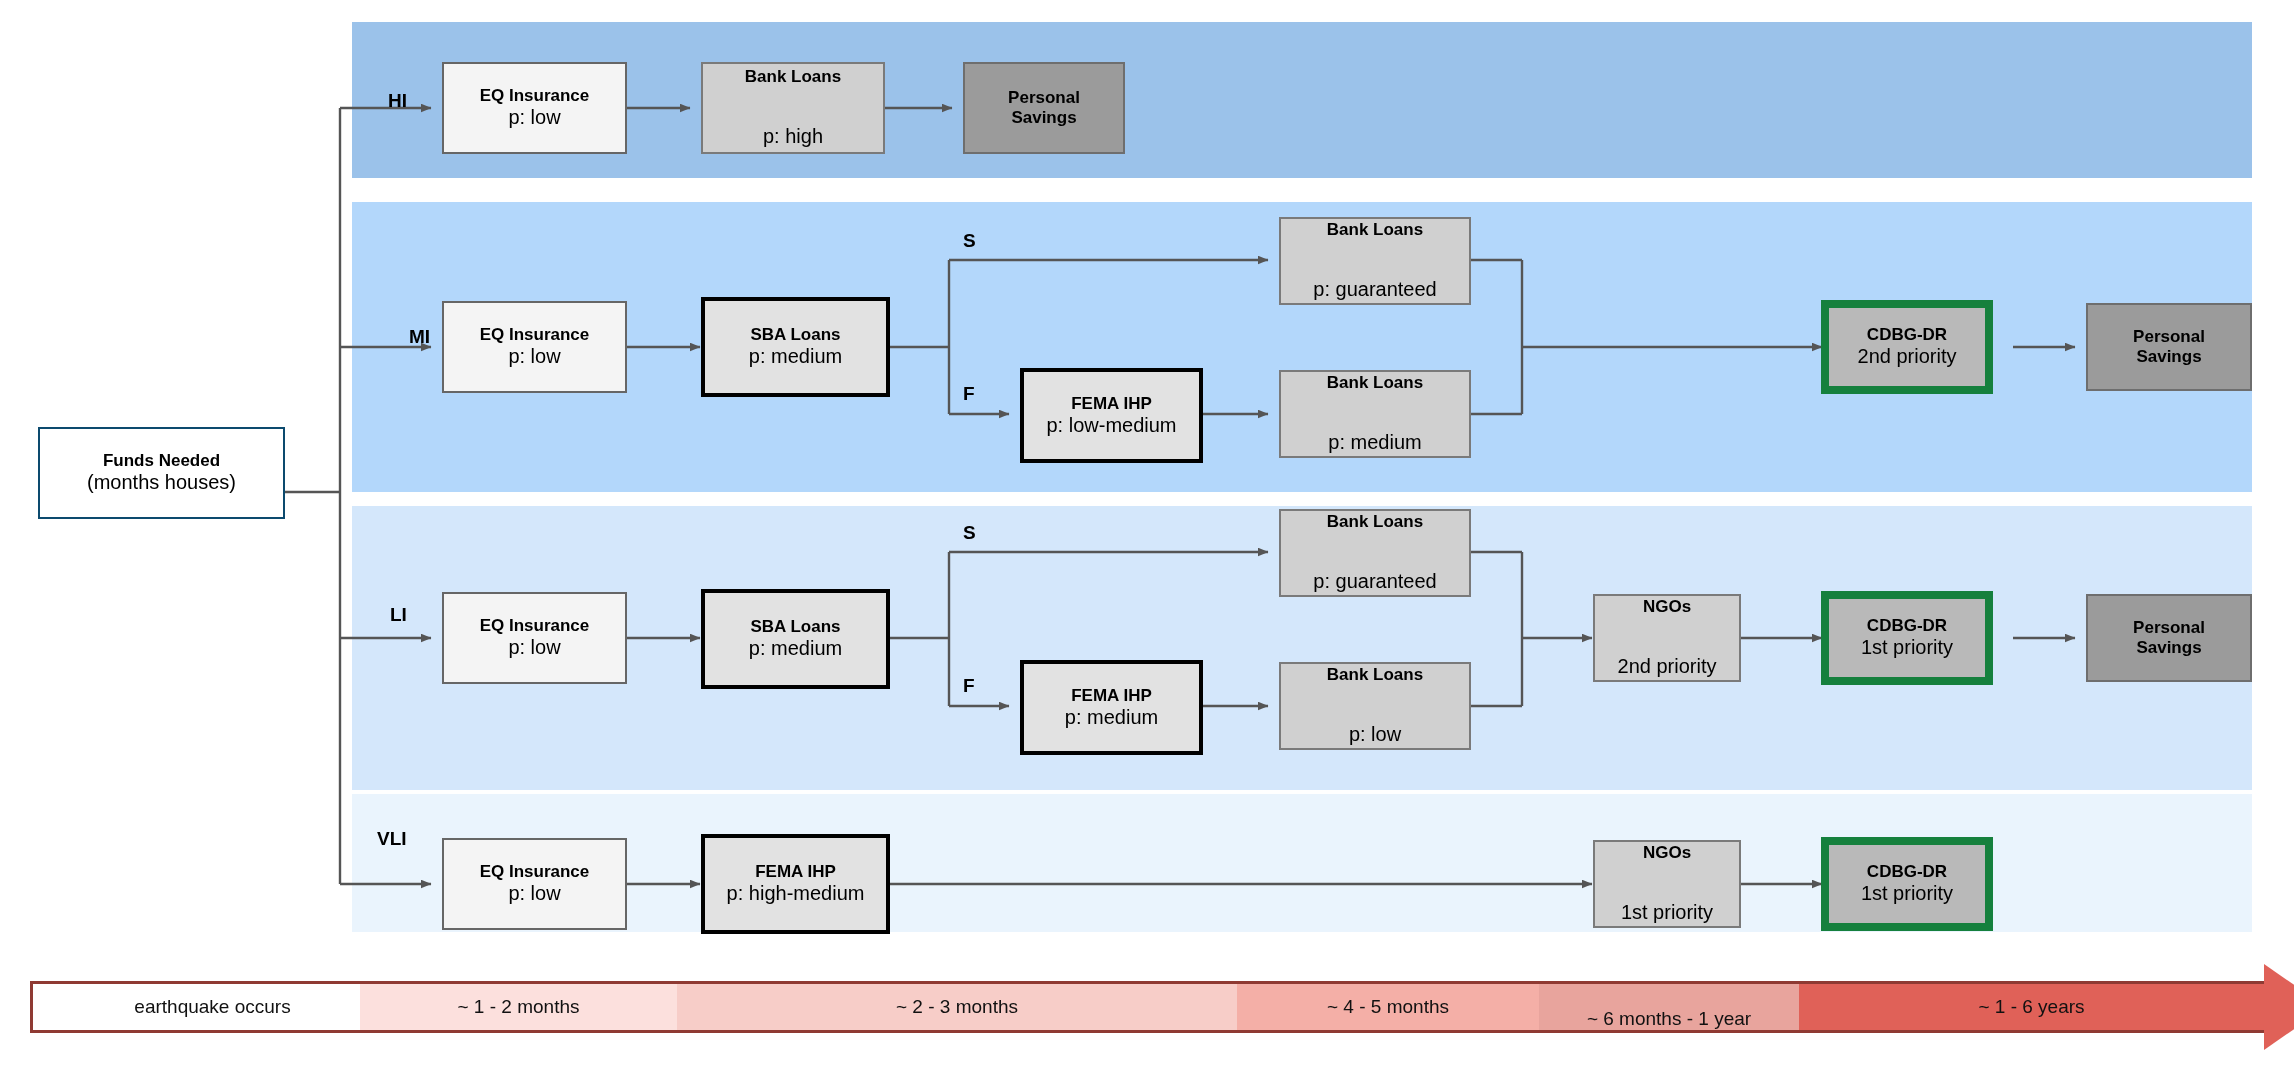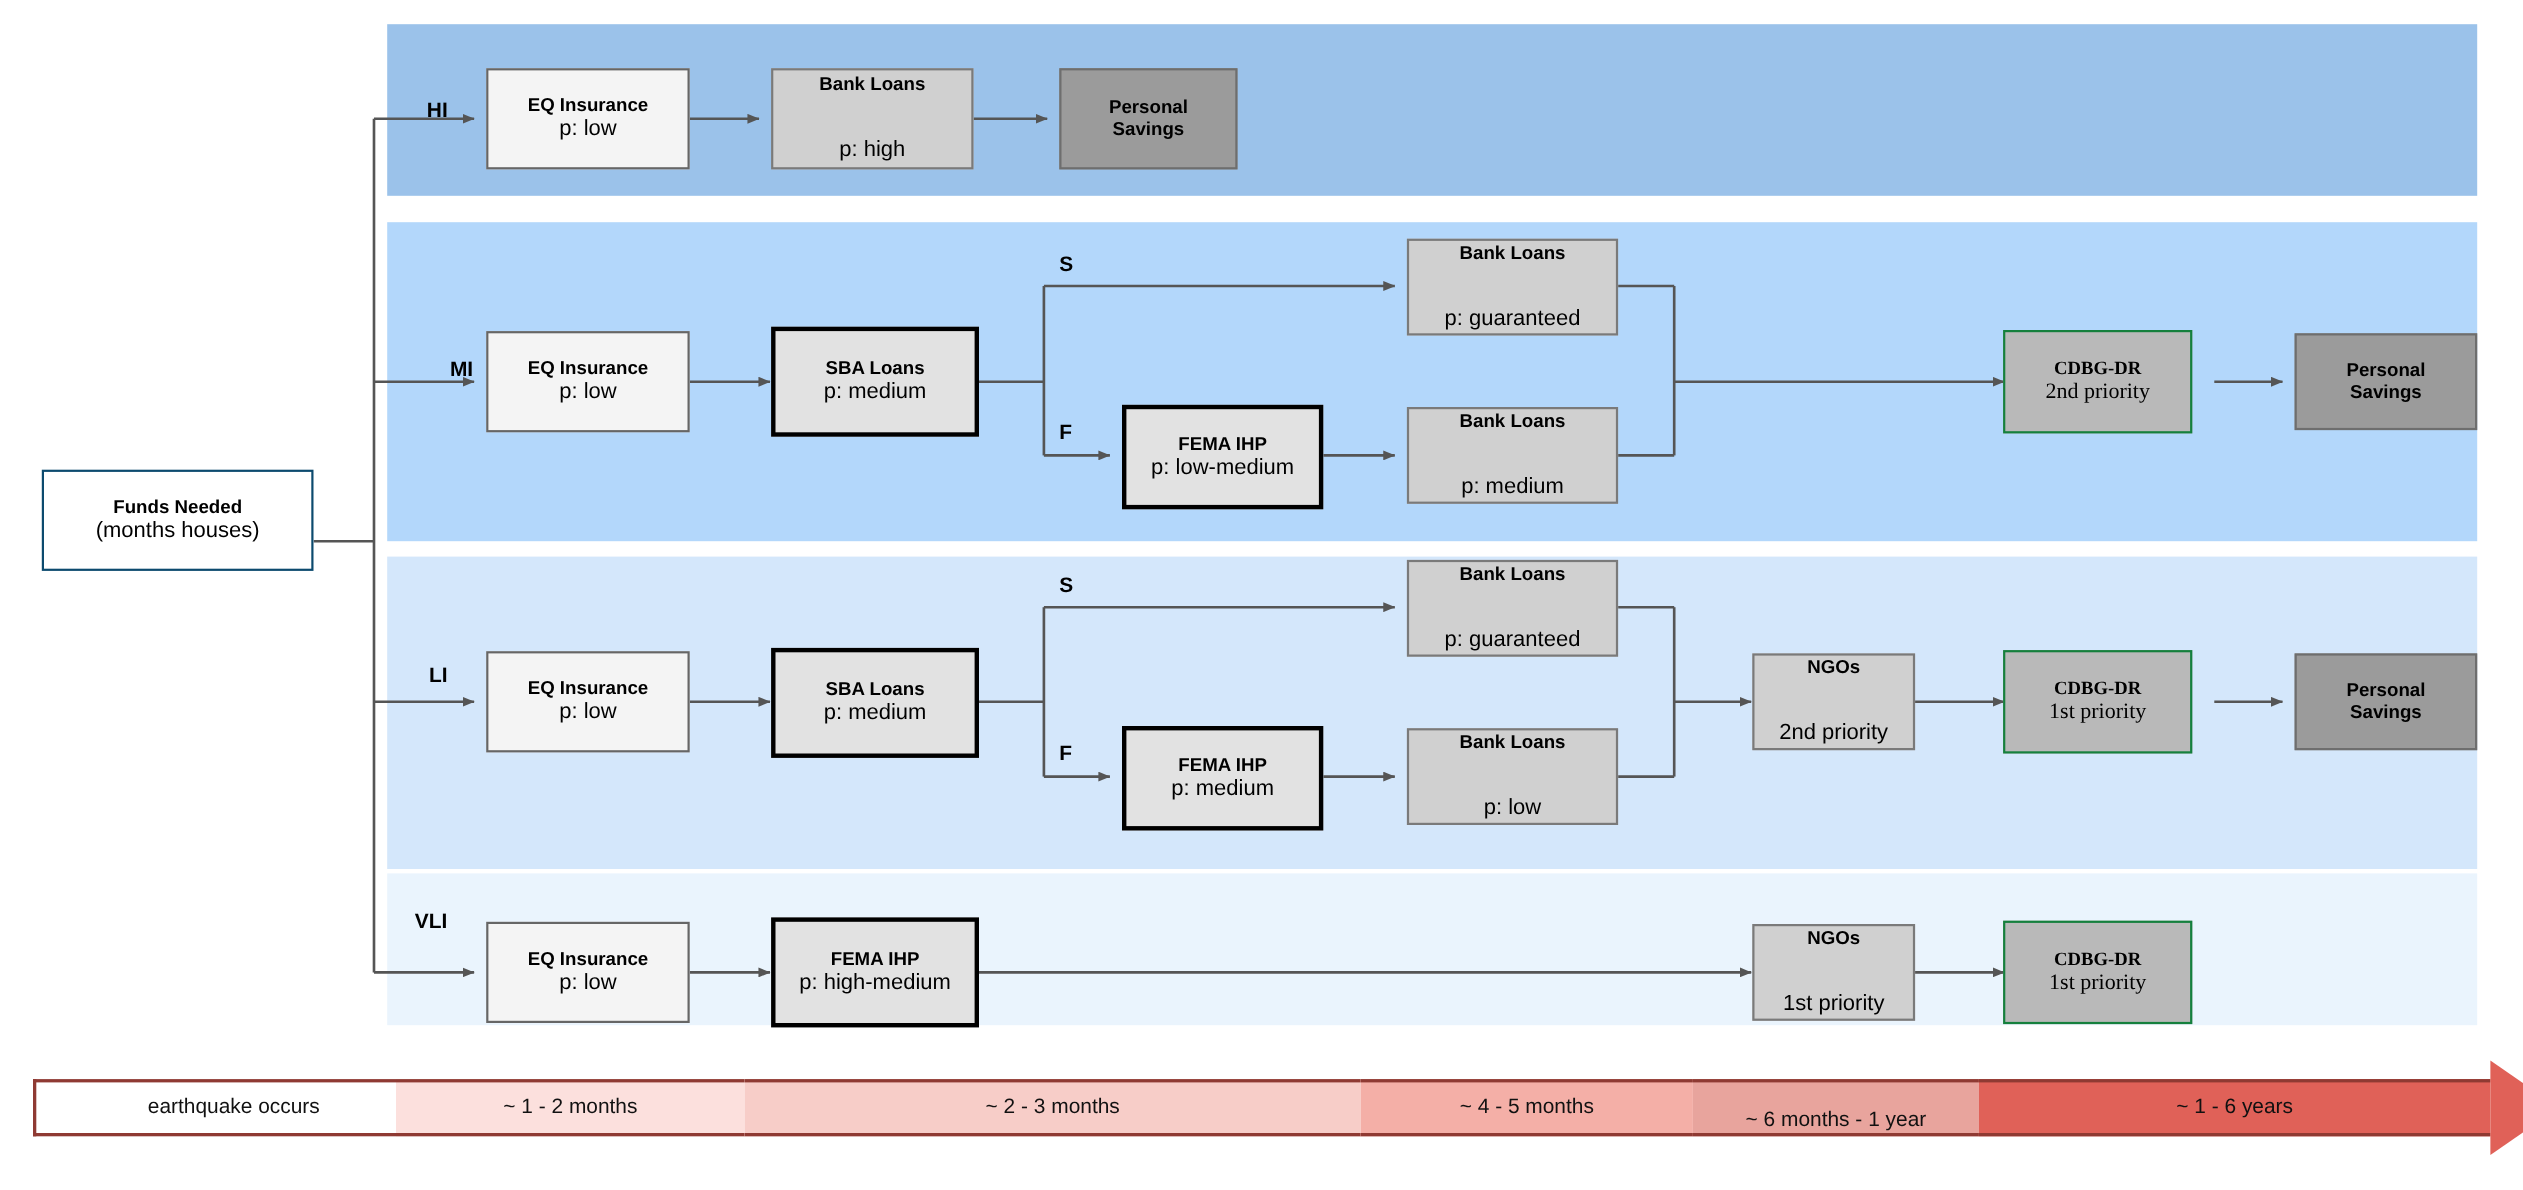--- a/index.html
+++ b/index.html
@@ -11,21 +11,21 @@
   .node{position:absolute;box-sizing:border-box;display:flex;flex-direction:column;
         align-items:center;justify-content:center;text-align:center;line-height:1.18;}
   .node .t1{font-weight:bold;font-size:17px;color:#000000;white-space:nowrap;}
   .node .t2{font-weight:normal;font-size:20px;color:#000;white-space:nowrap;}
 
   
   .v-white{background:#f4f4f4;border:2px solid #666666;}
   .v-lightgrey{background:#d0d0d0;border:2px solid #7a7a7a;gap:38px;}
   .v-darkgrey{background:#9b9b9b;border:2px solid #6e6e6e;}
   .v-boldlight{background:#e2e2e2;border:4px solid #000000;}
-  .v-boldmid{background:#b9b9b9;border:2px solid #15803d;font-family:Liberation Serif, serif;}
+  .v-boldmid{background:#b9b9b9;border:8px solid #15803d;}
   .v-plain{background:#ffffff;border:2px solid #0c4a6e;}
 
   .lbl{position:absolute;font-weight:bold;font-size:19px;color:#000;white-space:nowrap;}
 
   svg.wires{position:absolute;left:0;top:0;width:2294px;height:1082px;pointer-events:none;}
 
   
   #timeline{position:absolute;left:30px;top:981px;height:52px;}
   .tl-seg{position:absolute;top:0;height:52px;box-sizing:border-box;
           display:flex;align-items:center;justify-content:center;

